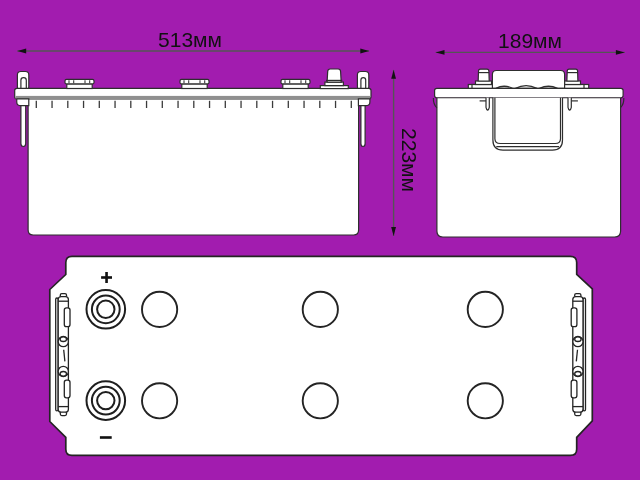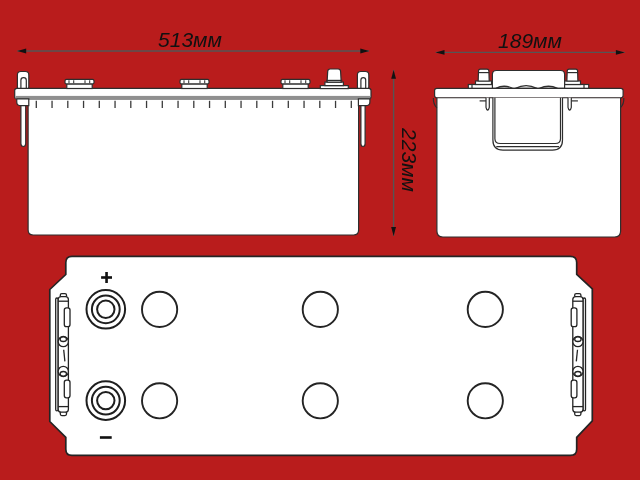--- a/index.html
+++ b/index.html
@@ -1,16 +1,16 @@
 <!DOCTYPE html>
 <html><head>
 <meta charset="utf-8">
 <style>
   html,body{margin:0;padding:0;background:#fff;}
-  .wrap{width:640px;height:480px;position:relative;overflow:hidden;background:#b91c1c;font-style:italic;}
+  .wrap{width:640px;height:480px;position:relative;overflow:hidden;background:#a21caf;}
   svg{display:block;}
   text{font-family:"Liberation Sans",sans-serif;fill:#111;}
 </style>
 </head>
 <body>
 <div class="wrap">
 <svg width="640" height="480" viewBox="0 0 640 480">
 
 <g>
   <line x1="17.4" y1="51" x2="369.1" y2="51" stroke="#555" stroke-width="1.4"></line>

